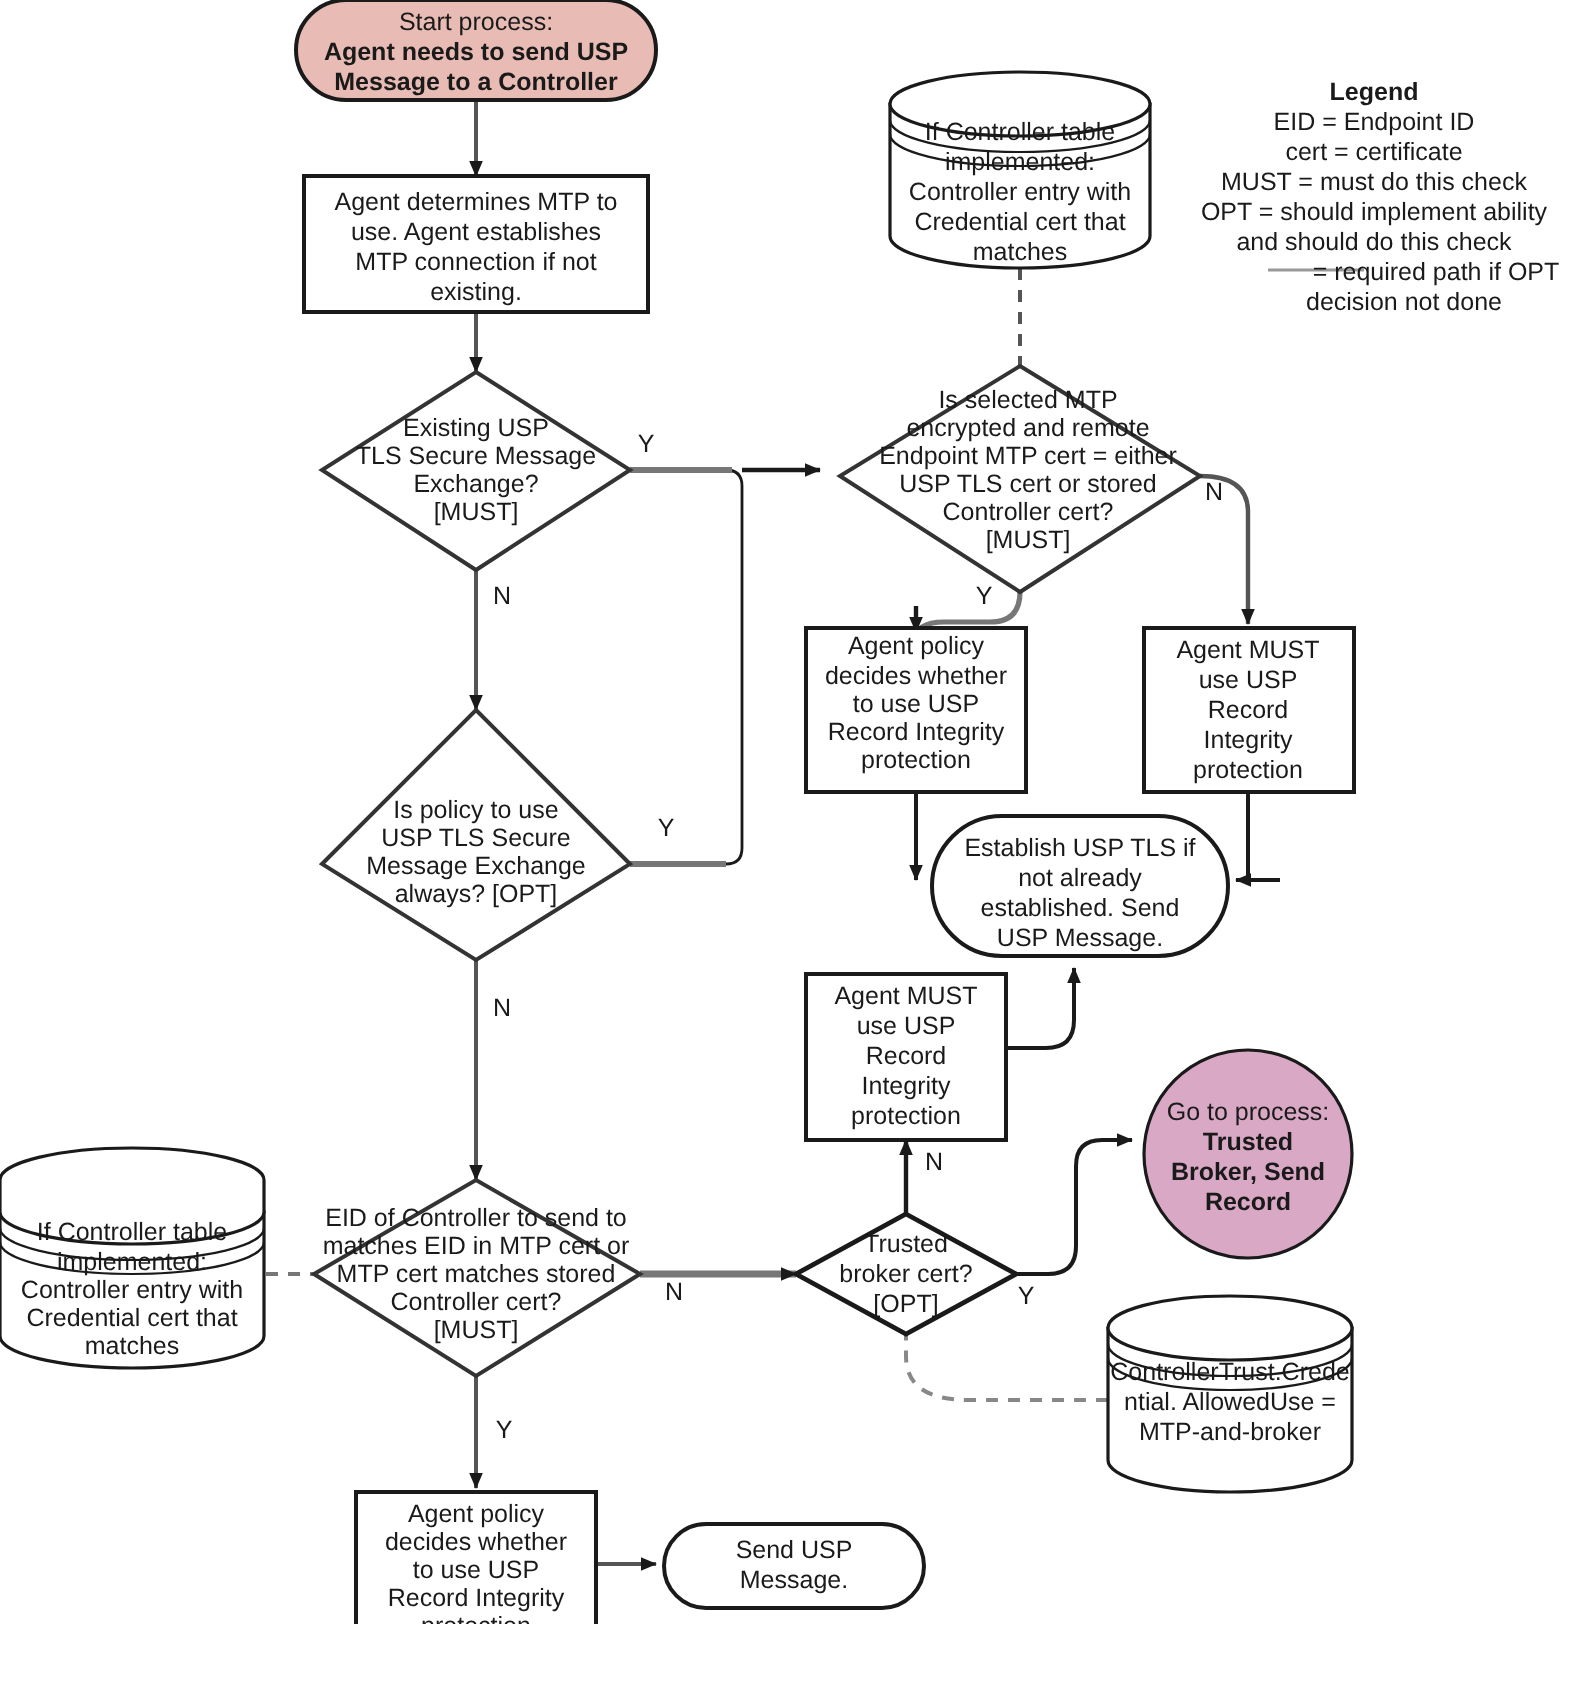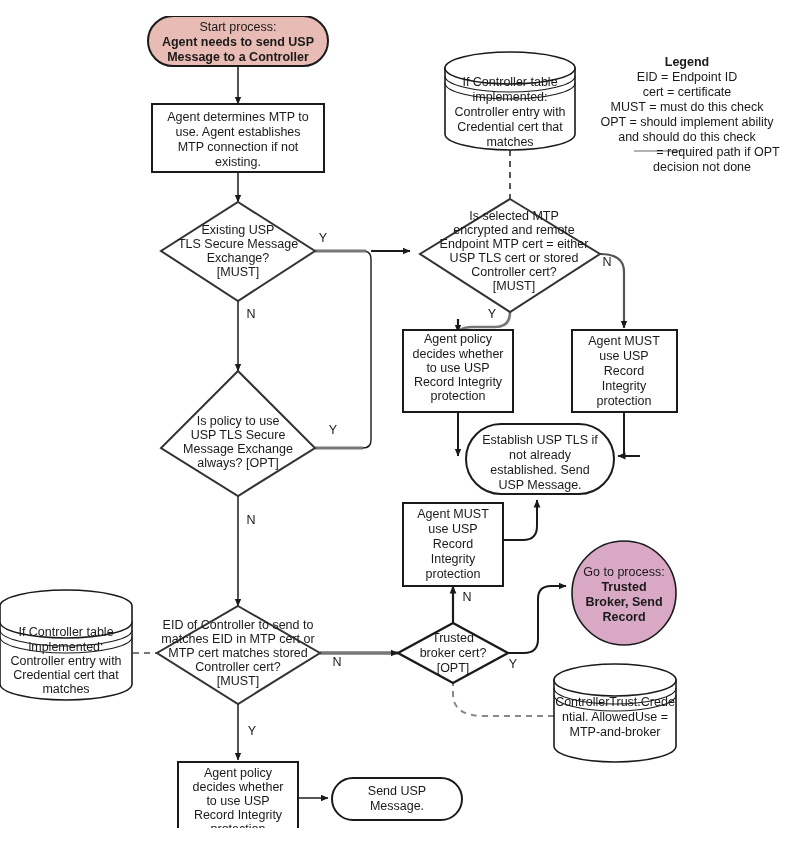--- a/index.html
+++ b/index.html
@@ -1,17 +1,17 @@
 <!DOCTYPE html>
 <html><head>
 <meta charset="utf-8">
 <style>
   html,body{margin:0;padding:0;background:#ffffff;}
   body{width:795px;height:853px;font-family:"Liberation Sans",sans-serif;}
-  #stage{position:relative;width:795px;height:812px;overflow:hidden;margin-top:16px;}
+  #stage{position:relative;width:795px;height:812px;overflow:hidden;}
   svg{position:absolute;top:0;left:0;width:795px;height:853px;}
   .nodetext{font-family:"Liberation Sans",sans-serif;font-size:12.5px;fill:#1a1a1a;text-anchor:middle;}
   .nodetext.bold{font-weight:bold;}
   .edgelabel{font-family:"Liberation Sans",sans-serif;font-size:12.5px;fill:#1a1a1a;text-anchor:middle;}
   .legendtext{font-family:"Liberation Sans",sans-serif;font-size:12.5px;fill:#1a1a1a;text-anchor:middle;}
   .legendtext.bold{font-weight:bold;}
 </style>
 </head>
 <body>
 

